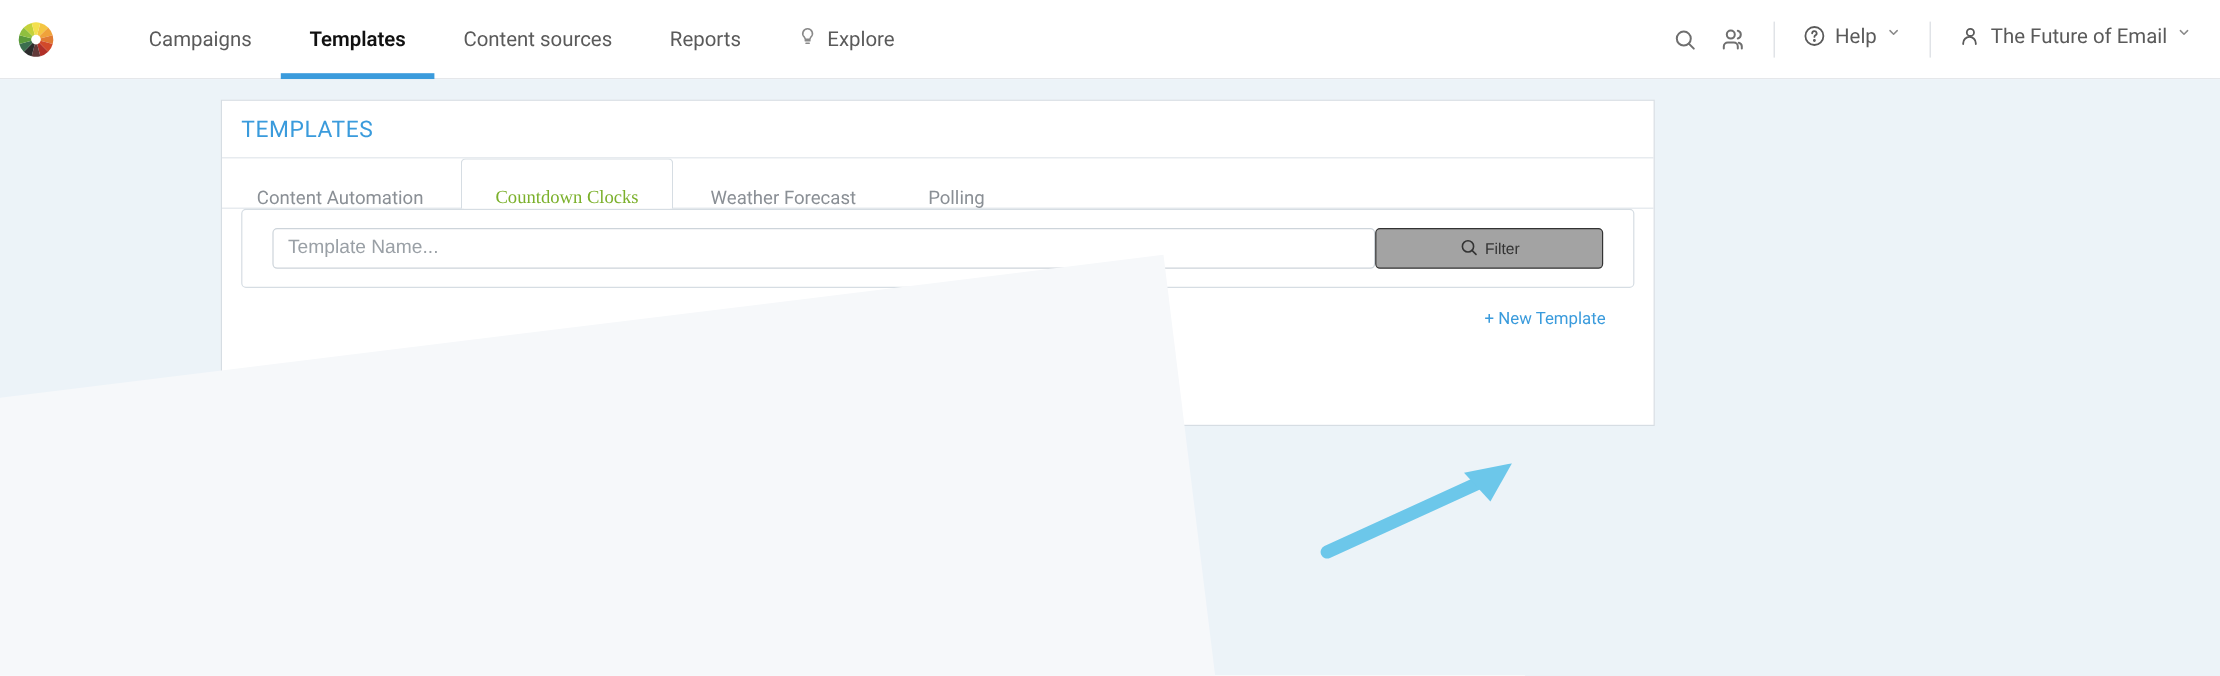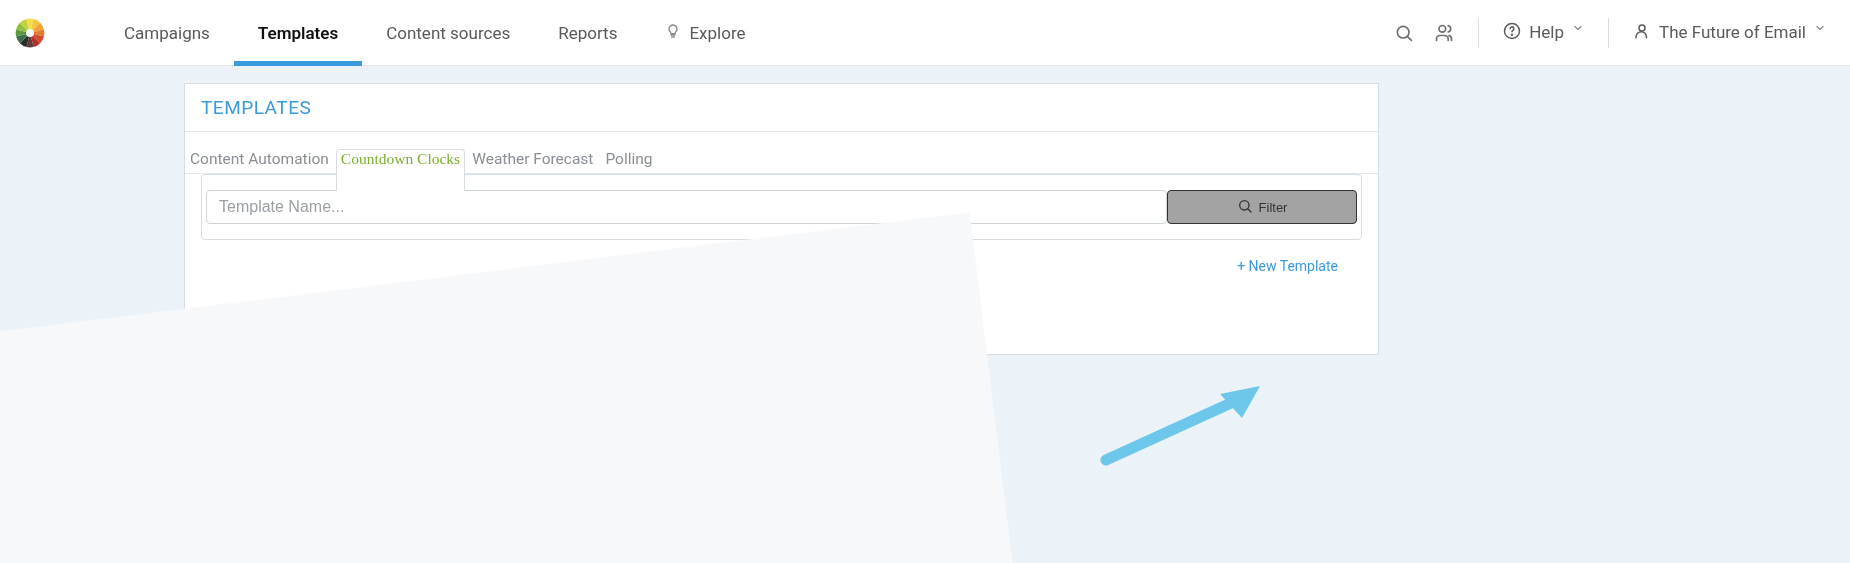--- a/index.html
+++ b/index.html
@@ -117,51 +117,51 @@
       font-weight: 400;
       letter-spacing: 0.5px;
     }
     .tabbar {
       display: flex;
       align-items: stretch;
       height: 42px;
       border-bottom: 1px solid #e2e7ec;
     }
     .tab {
-      padding: 0 4px;
-      display: flex;
-      align-items: flex-start;
+      padding: 0 28px;
+      display: flex;
+      align-items: flex-end;
       font-size: 15.5px;
       color: #8a8f95;
       cursor: pointer;
       border: 1px solid transparent;
       border-bottom: 0;
       border-radius: 4px 4px 0 0;
       margin-top: -1px;
       position: relative;
-      top: 18px;
+      top: 1px;
     }
     .tab + .tab { margin-left: 2px; }
     .tab.active {
       color: #7bb02b;
       border-color: #d6dde3;
       background: #fff;
       font-family: Liberation Serif, serif;
     }
     .filterpanel-label {
       padding: 15px 16px 5px 16px;
       font-size: 14.5px;
       color: #9aa0a6;
       letter-spacing: 0.4px;
     }
     .filterbox {
       margin: 0 16px 18px 16px;
       border: 1px solid #d6dde3;
       border-radius: 4px;
-      padding: 15px 4px;
+      padding: 15px 25px;
       display: flex;
       justify-content: space-between;
     }
     .name-input {
       flex: 1;
       height: 34px;
       padding: 0 12px;
       border: 1px solid #cdd4da;
       border-radius: 4px;
       font-size: 16px;

